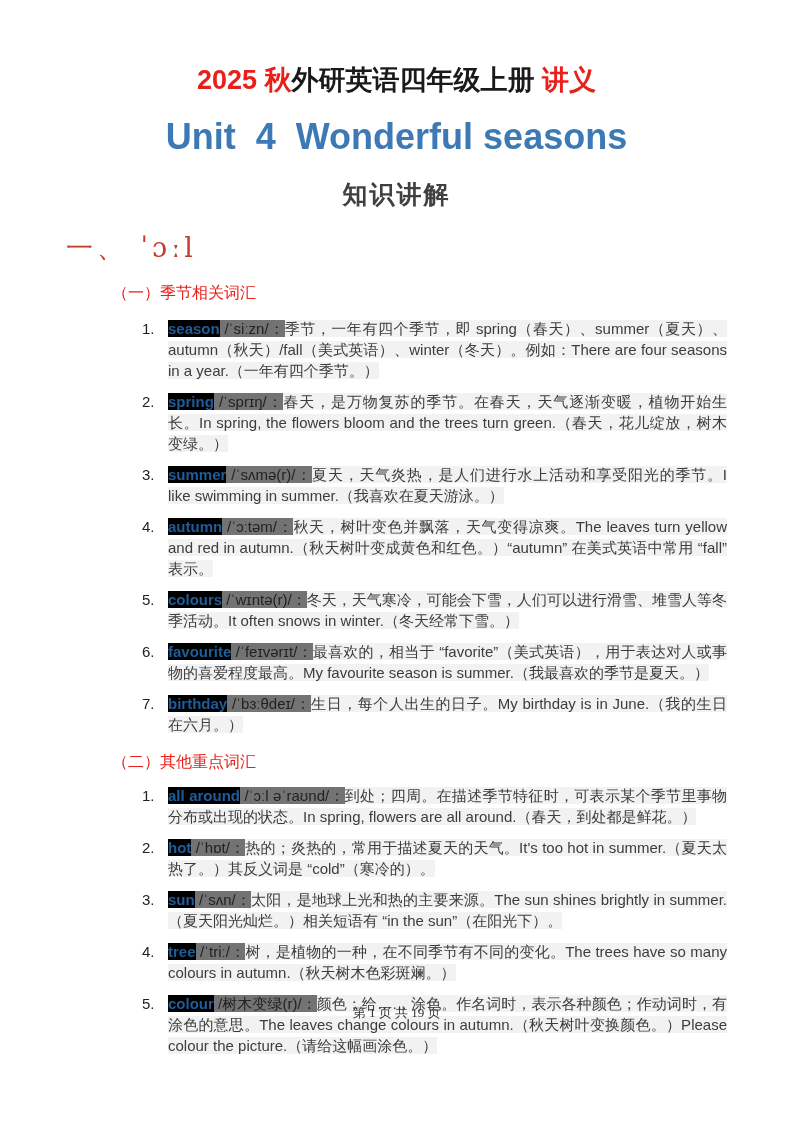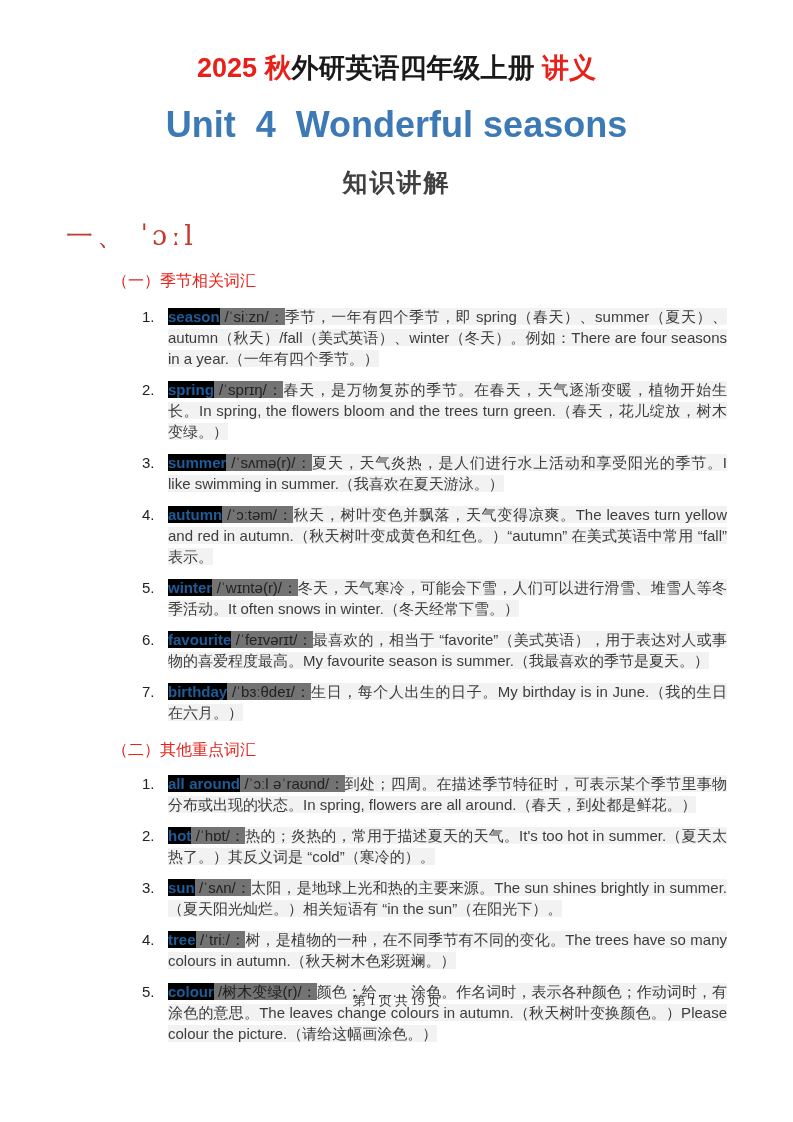--- a/index.html
+++ b/index.html
@@ -1,21 +1,21 @@
 <!DOCTYPE html>
 <html><head>
 <meta charset="utf-8">
 <style>
   * { box-sizing: border-box; }
   html, body { margin: 0; padding: 0; background: #ffffff; }
   .page {
     position: relative;
     width: 793px;
     height: 1056px;
-    margin: 0 auto;
+    margin: 12px auto;
     background: #ffffff;
     overflow: hidden;
     font-family: "Liberation Sans", sans-serif;
   }
   .doc-title {
     margin: 0;
     padding-top: 52px;
     text-align: center;
     font-size: 27px;
     line-height: 32px;
@@ -133,21 +133,21 @@
     <li class="vocab-item">
       <span class="num">3.</span>
       <p class="item-text"><b class="word">summer</b><span class="phon"> /ˈsʌmə(r)/：</span><span class="desc">夏天，天气炎热，是人们进行水上活动和享受阳光的季节。I like swimming in summer.（我喜欢在夏天游泳。）</span></p>
     </li>
     <li class="vocab-item">
       <span class="num">4.</span>
       <p class="item-text"><b class="word">autumn</b><span class="phon"> /ˈɔːtəm/：</span><span class="desc">秋天，树叶变色并飘落，天气变得凉爽。The leaves turn yellow and red in autumn.（秋天树叶变成黄色和红色。）“autumn” 在美式英语中常用 “fall” 表示。</span></p>
     </li>
     <li class="vocab-item">
       <span class="num">5.</span>
-      <p class="item-text"><b class="word">winter</b><span class="phon"> /ˈwɪntə(r)/：</span><span class="desc">冬天，天气寒冷，可能会下雪，人们可以进行滑雪、堆雪人等冬季活动。It often snows in winter.（冬天经常下雪。）</span></p>
+      <p class="item-text"><b class="word">colours</b><span class="phon"> /ˈwɪntə(r)/：</span><span class="desc">冬天，天气寒冷，可能会下雪，人们可以进行滑雪、堆雪人等冬季活动。It often snows in winter.（冬天经常下雪。）</span></p>
     </li>
     <li class="vocab-item">
       <span class="num">6.</span>
       <p class="item-text"><b class="word">favourite</b><span class="phon"> /ˈfeɪvərɪt/：</span><span class="desc">最喜欢的，相当于 “favorite”（美式英语），用于表达对人或事物的喜爱程度最高。My favourite season is summer.（我最喜欢的季节是夏天。）</span></p>
     </li>
     <li class="vocab-item">
       <span class="num">7.</span>
       <p class="item-text"><b class="word">birthday</b><span class="phon"> /ˈbɜːθdeɪ/：</span><span class="desc">生日，每个人出生的日子。My birthday is in June.（我的生日在六月。）</span></p>
     </li>
   </ul>

